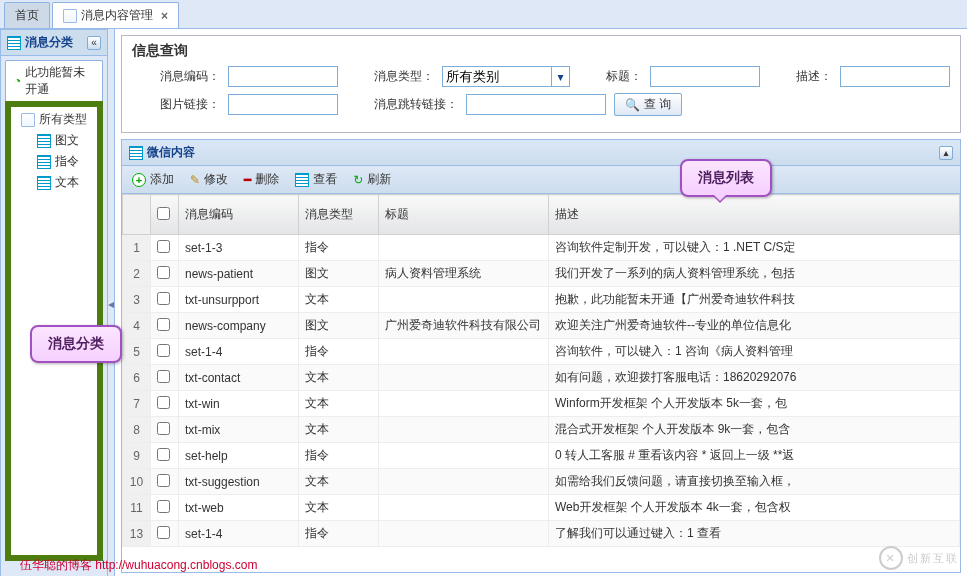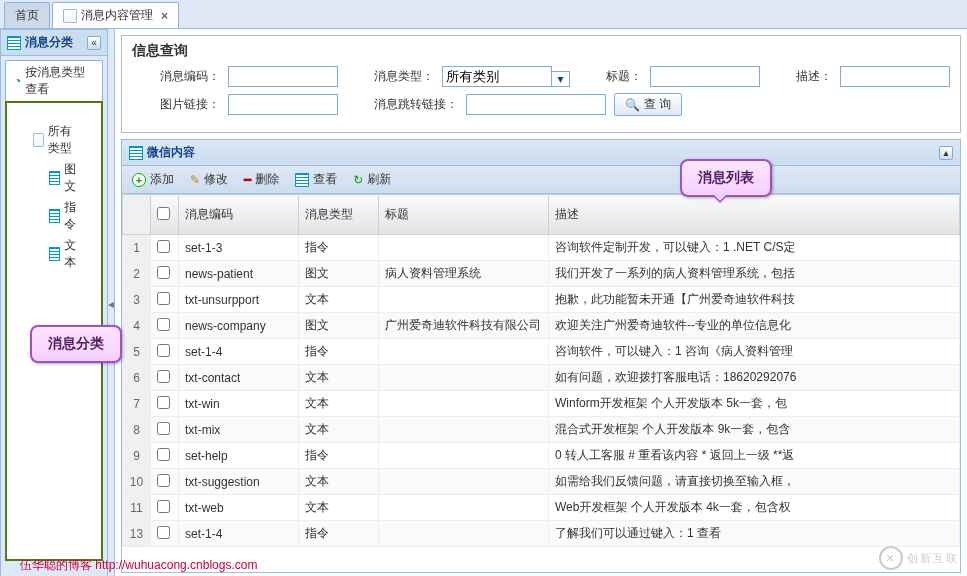--- a/index.html
+++ b/index.html
@@ -13,35 +13,35 @@
 
 
 .main { display: flex; height: 550px; }
 
 
 .left { width: 240px; border: 1px solid #99bbe8; display: flex; flex-direction: column; }
 .panel-hd { background: #cde; border-bottom: 1px solid #99bbe8; padding: 4px 6px; display: flex; align-items: center; justify-content: space-between; }
 .panel-hd .title { display: flex; align-items: center; gap: 4px; font-weight: bold; color: #15428b; }
 .left-body { flex: 1; padding: 4px; background: #dfe8f6; }
 .sub-tab { display: inline-flex; align-items: center; gap: 4px; background: #fff; border: 1px solid #8db2e3; border-bottom: none; padding: 3px 8px; border-radius: 2px 2px 0 0; }
-.tree { background: #fff; border: 2px solid #4d7c0f; padding: 18px; height: 460px; }
+.tree { background: #fff; border: 6px solid #4d7c0f; padding: 2px; height: 460px; }
 .tree-node { display: flex; align-items: center; gap: 4px; padding: 2px 0 2px 8px; cursor: pointer; }
 .tree-node.child { padding-left: 24px; }
 .icon-folder, .icon-doc, .icon-grid { width: 14px; height: 14px; display: inline-block; }
 .icon-doc { background: linear-gradient(#fff,#f0f6ff); border: 1px solid #99bbe8; border-radius: 1px; }
 .icon-grid { background: repeating-linear-gradient(#09c 0 1px,#fff 1px 3px); border: 1px solid #09c; }
 
 
 .right { flex: 1; display: flex; flex-direction: column; padding: 6px; position: relative; }
 .query-box { border: 1px solid #b5b8c8; padding: 4px 10px 10px; margin-bottom: 6px; }
 .query-box .legend { font-weight: bold; padding: 2px 0 6px; font-size: 14px; }
 .query-row { display: flex; align-items: center; gap: 8px; margin-bottom: 6px; }
 .query-row label { white-space: nowrap; margin-left: 28px; }
 .query-row input, .query-row select { border: 1px solid #7eadd9; height: 21px; padding: 1px 3px; width: 110px; }
-.sel-wrap { position: relative; display: inline-flex; align-items: flex-end; }
+.sel-wrap { position: relative; display: inline-flex; }
 .sel-wrap input { width: 110px; }
 .sel-btn { width: 18px; background: #fff; border: 1px solid #7eadd9; border-left: none; display: flex; align-items: center; justify-content: center; color: #15428b; cursor: pointer; }
 .btn { border: 1px solid #7eadd9; background: linear-gradient(#fff,#dfe8f6); border-radius: 2px; padding: 2px 10px; display: inline-flex; align-items: center; gap: 4px; cursor: pointer; }
 
 
 .grid-panel { border: 1px solid #99bbe8; flex: 1; display: flex; flex-direction: column; }
 .grid-hd { background: linear-gradient(#dae7f6,#cde); border-bottom: 1px solid #99bbe8; padding: 4px 7px; display: flex; align-items: center; justify-content: space-between; }
 .grid-hd .title { display: flex; align-items: center; gap: 4px; color: #15428b; font-weight: bold; }
 .collapse { width: 14px; height: 14px; display: inline-flex; align-items: center; justify-content: center; font-size: 10px; border: 1px solid #7eadd9; background: linear-gradient(#fff,#cde); border-radius: 2px;}
 .toolbar { background: linear-gradient(#dfe8f6,#cde); border-bottom: 1px solid #99bbe8; padding: 3px 6px; display: flex; gap: 8px; }
@@ -92,21 +92,21 @@
     <div class="panel-hd">
       <div class="title">
           <span class="icon-grid"></span>
           <span>消息分类</span>
         </div>
       <div class="collapse">«</div>
     </div>
     <div class="left-body">
       <div class="sub-tab">
           <span style="color:#0a0;">◔</span>
-          <span>按消息类型查看</span>
+          <span>此功能暂未开通</span>
         </div>
       <div class="tree">
         <div class="tree-node">
             <span class="icon-doc"></span>
             <span>所有类型</span>
           </div>
         <div class="tree-node child">
             <span class="icon-grid"></span>
             <span>图文</span>
           </div>

